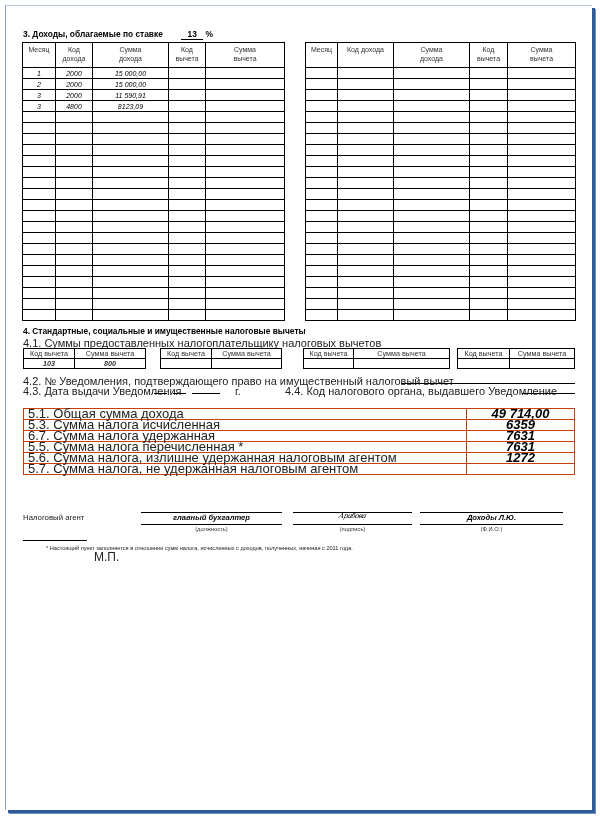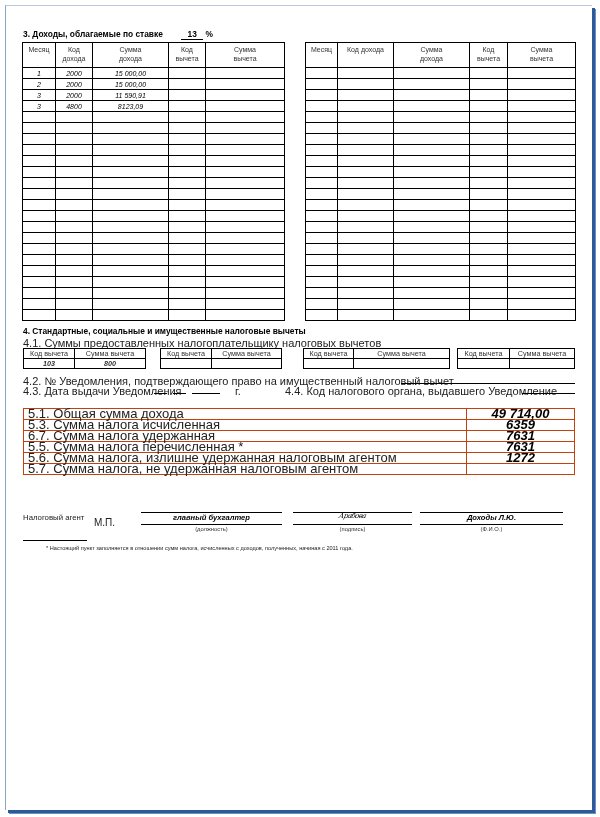--- a/index.html
+++ b/index.html
@@ -517,21 +517,21 @@
           <td class="v it">1272</td>
         </tr>
         <tr>
           <td>5.7. Сумма налога, не удержанная налоговым агентом</td>
           <td class="v it"></td>
         </tr>
       </tbody>
   </table>
 
   <div class="abs txt" style="left:17px; top:507px; font-size:7.8px; color:#222;">Налоговый агент</div>
-  <div class="abs txt" style="left:88px; top:511px; font-size:10px; color:#222;">М.П.</div>
+  <div class="abs txt" style="left:88px; top:544px; font-size:12px; color:#222;">М.П.</div>
 
   <div class="dline" style="left:135px; top:506px; width:141px;"></div>
   <div class="sig-text" style="left:135px; top:507px; width:141px;">главный бухгалтер</div>
   <div class="cap" style="left:135px; top:520px; width:141px;">(должность)</div>
 
   <div class="dline" style="left:287px; top:506px; width:119px;"></div>
   <div class="sig-text" style="left:287px; top:506px; width:119px; font-family:'DejaVu Serif', serif; font-weight:normal; font-size:7px; letter-spacing:-0.5px; transform:skewX(-15deg);">Арабова</div>
   <div class="cap" style="left:287px; top:520px; width:119px;">(подпись)</div>
 
   <div class="dline" style="left:414px; top:506px; width:143px;"></div>

